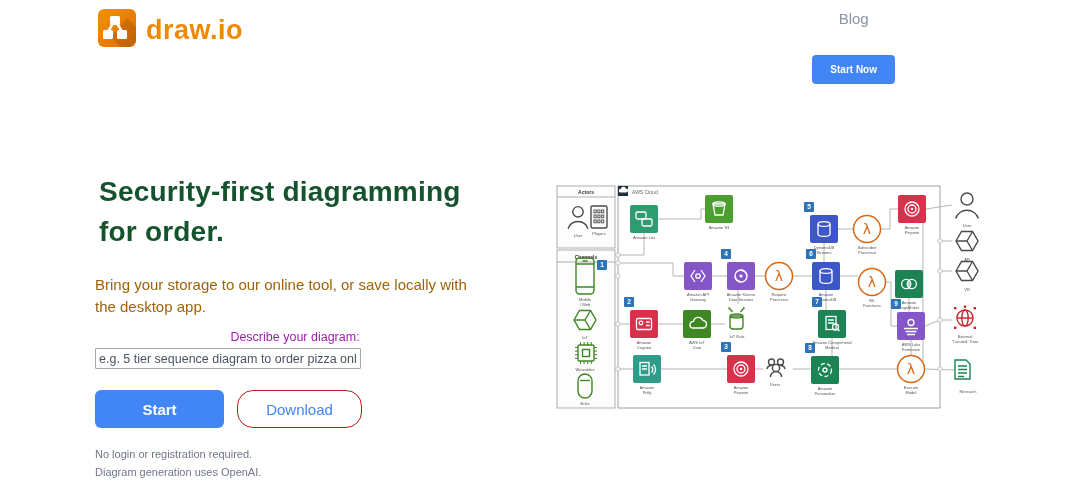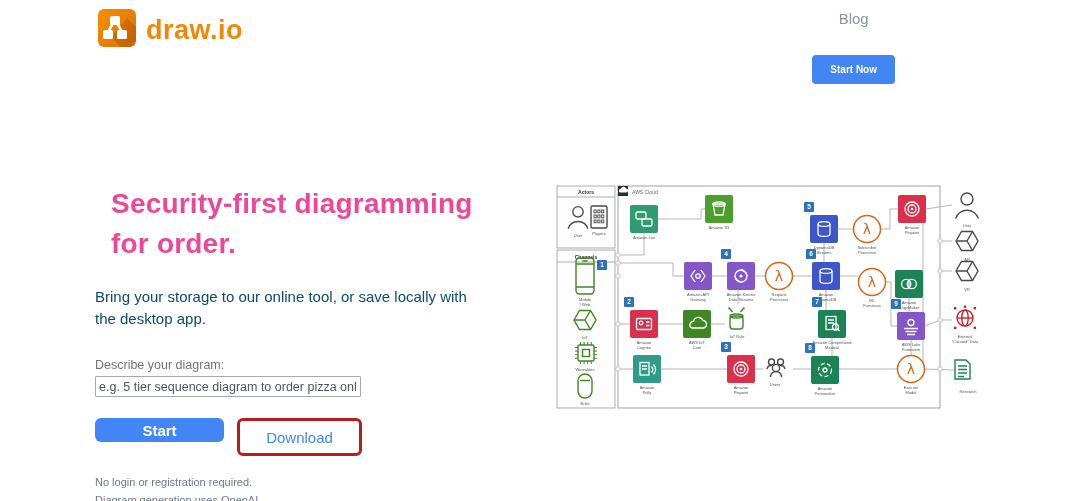--- a/index.html
+++ b/index.html
@@ -14,37 +14,37 @@
   .nav{position:absolute;right:93px;top:10px;display:flex;align-items:center;gap:28px;flex-direction:column;}
   .nav-link{font-size:15px;color:#8b94a3;text-decoration:none;cursor:pointer;}
   .cta-btn{
     background:#4285F4;color:#fff;border:none;border-radius:4px;
     font-size:10px;font-weight:bold;padding:9px 18px;cursor:pointer;
     font-family:"Liberation Sans",sans-serif;
   }
   
   .hero-left{position:absolute;left:95px;top:168px;width:400px;}
   .hero-title{
-    margin:16px;font-size:28px;line-height:40px;font-weight:600;color:#ec4899;
+    margin:4px;font-size:28px;line-height:40px;font-weight:600;color:#14532d;
     letter-spacing:0.2px;
   }
-  .hero-sub{margin:22px 0 0 0;font-size:15px;line-height:22px;color:#0c4a6e;width:372px;}
-  .form-label{display:block;margin-top:28px;font-size:12.5px;color:#737373;}
+  .hero-sub{margin:22px 0 0 0;font-size:15px;line-height:22px;color:#a16207;width:372px;}
+  .form-label{display:block;margin-top:12px;font-size:12.5px;color:#a21caf;text-align:center;}
   .diagram-input{
     margin-top:4px;width:258px;height:17px;border:1px solid #a9a9a9;border-radius:1px;
     font-size:12.5px;color:#333;padding:1px 3px;font-family:"Liberation Sans",sans-serif;
   }
   .diagram-input::placeholder{color:#4a5461;opacity:1;}
   .btn-row{margin-top:21px;display:flex;gap:13px;}
   .start-btn{
-    width:129px;height:24px;background:#4285F4;color:#fff;border:none;border-radius:6px;
+    width:129px;height:38px;background:#4285F4;color:#fff;border:none;border-radius:6px;
     font-size:15px;font-weight:600;cursor:pointer;font-family:"Liberation Sans",sans-serif;
   }
   .download-btn{
-    width:125px;height:38px;background:#fff;color:#4285F4;border:3px solid #b91c1c;border-radius:6px;
+    width:125px;height:38px;background:#fff;color:#4285F4;border:1px solid #b91c1c;border-radius:16px;
     font-size:15px;cursor:pointer;font-family:"Liberation Sans",sans-serif;
   }
   .notes{margin-top:17px;}
   .note{margin:0;font-size:11px;line-height:18px;color:#6f7787;}
   
   .hero-right{position:absolute;left:553px;top:184px;width:436px;height:228px;}
 </style>
 </head>
 <body>
 

